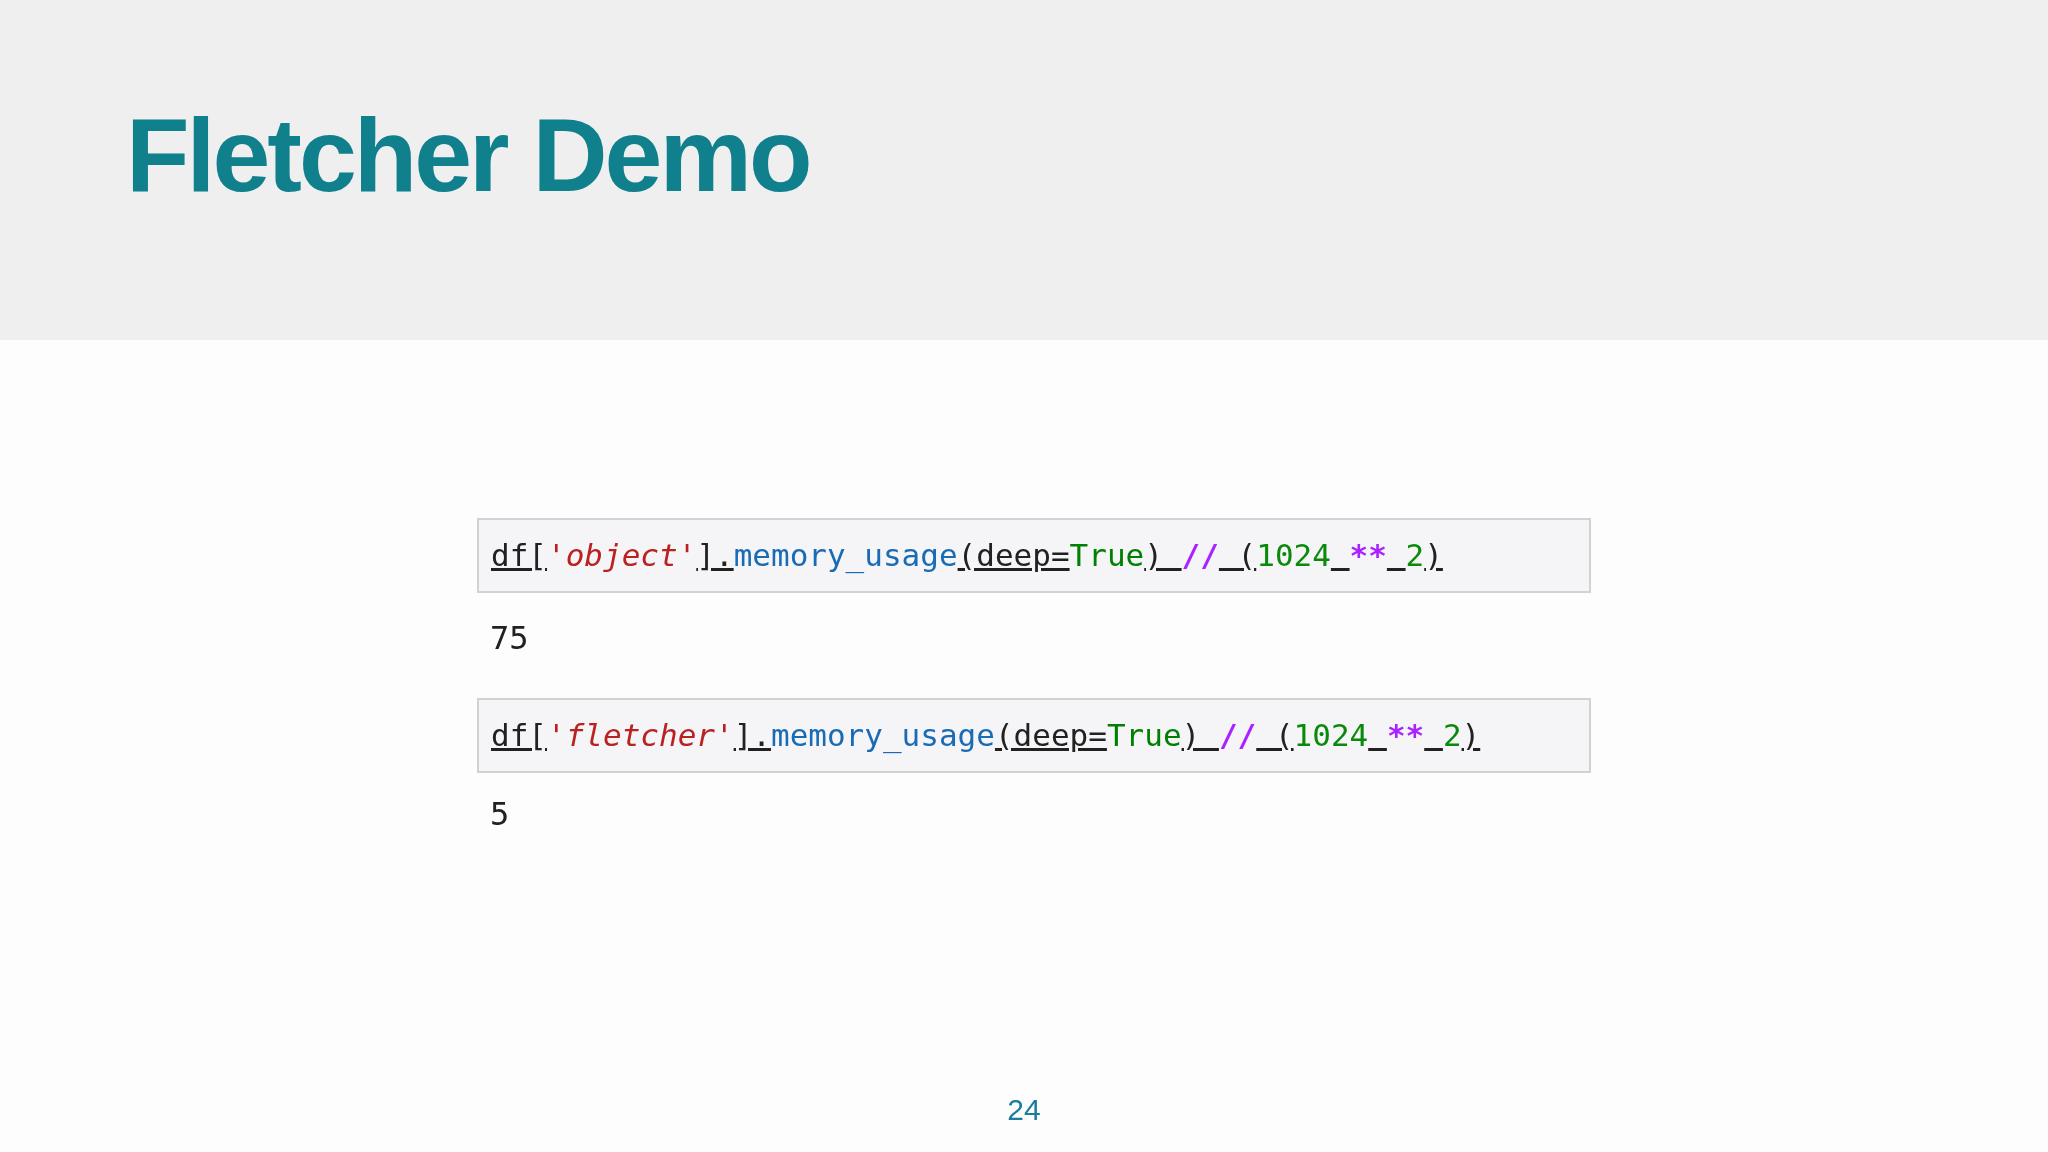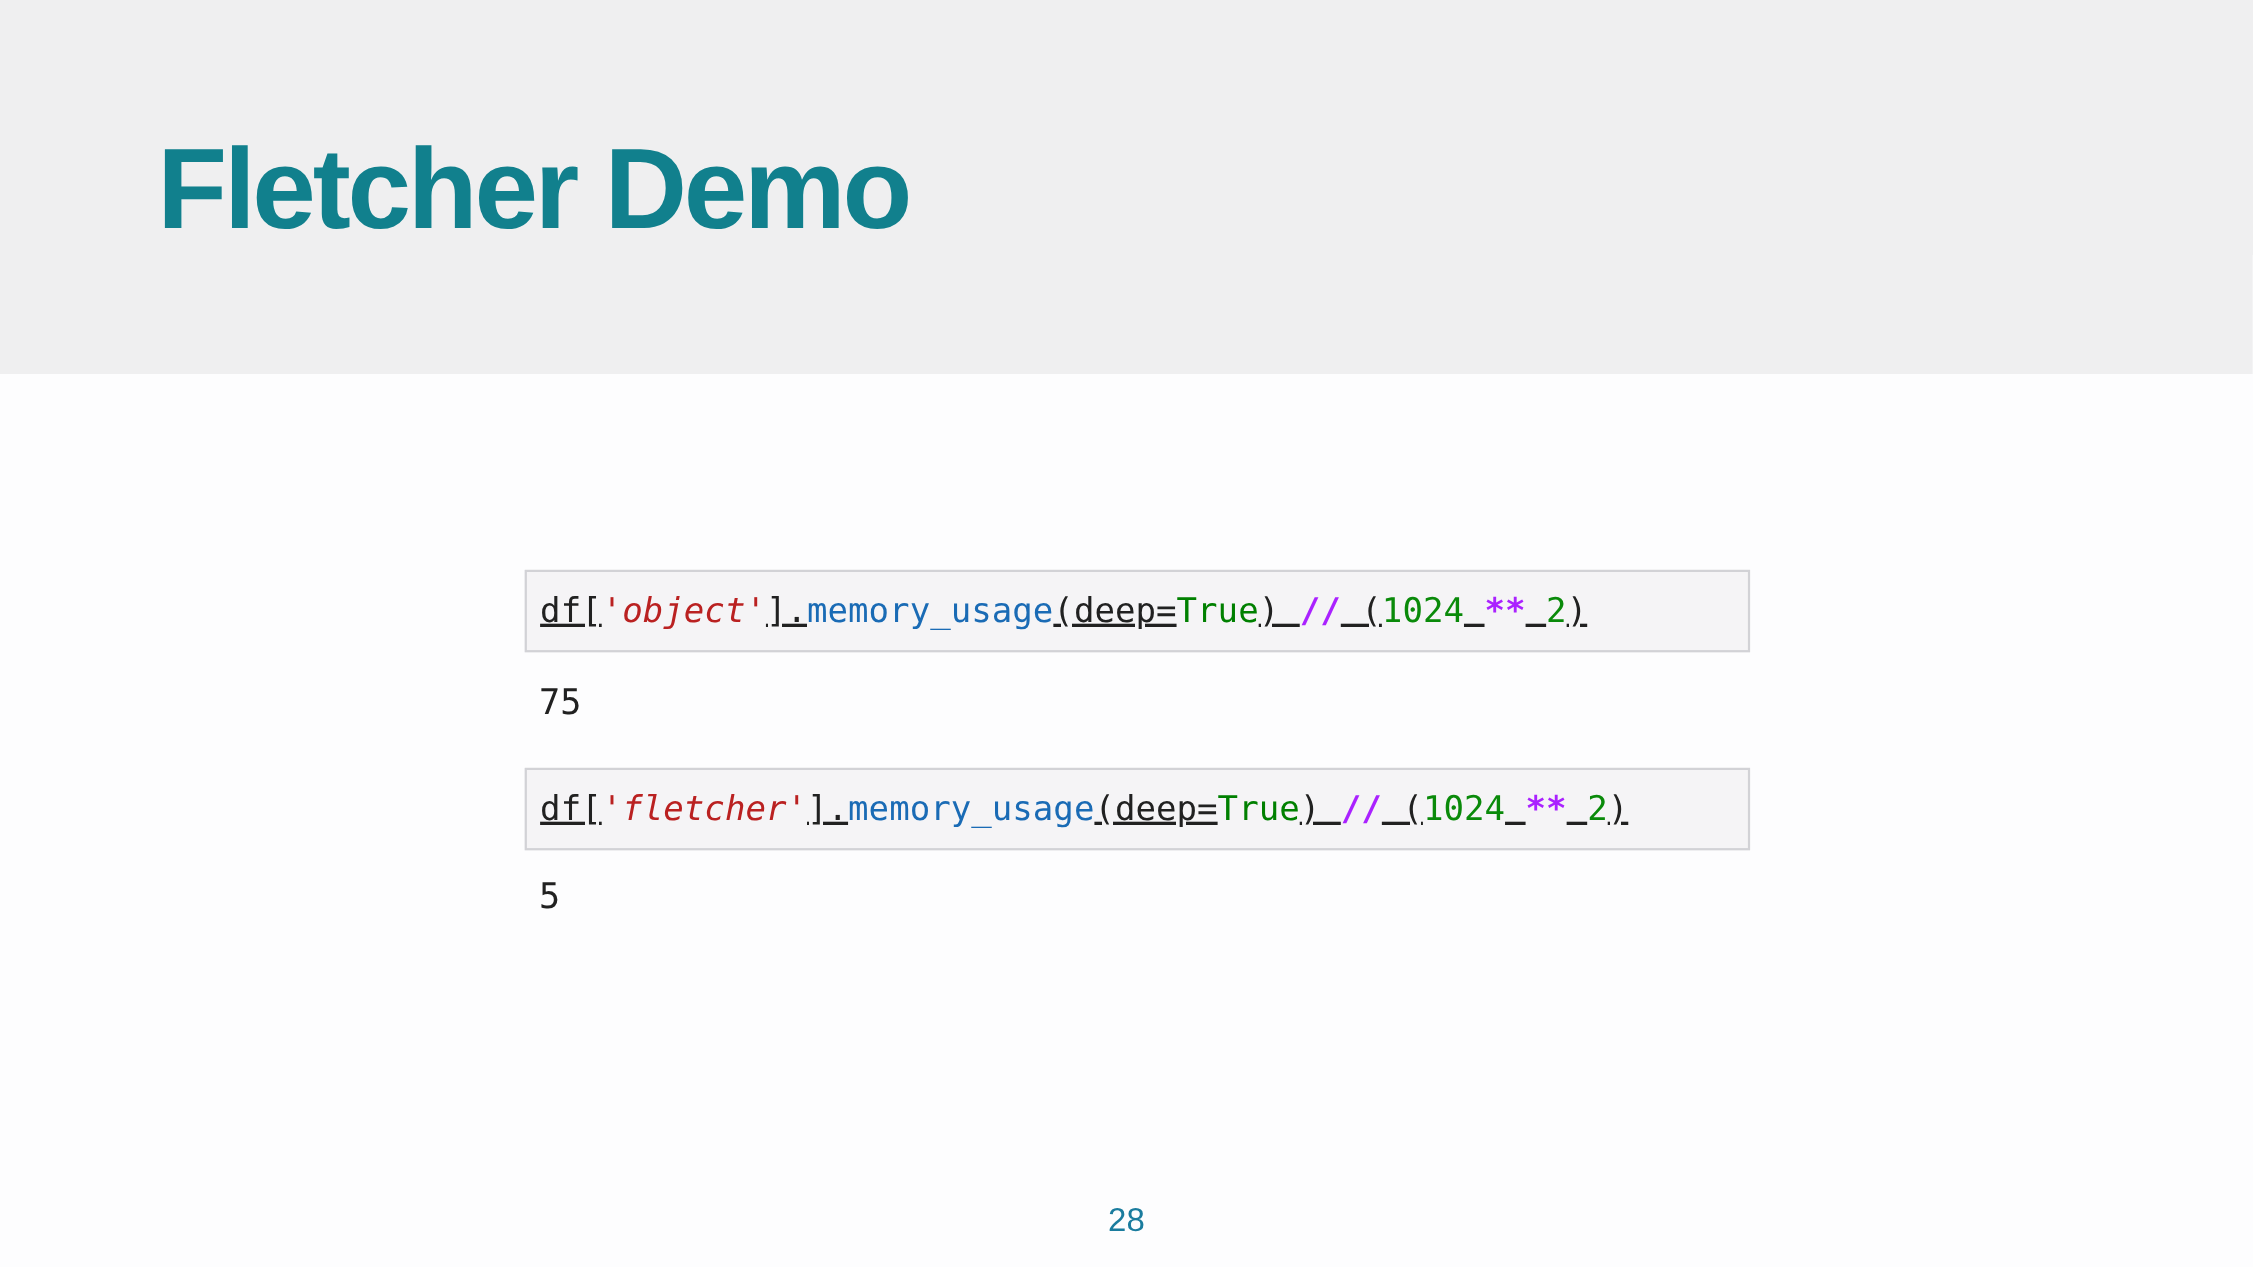--- a/index.html
+++ b/index.html
@@ -21,21 +21,21 @@
     position: absolute;
     top: 0; left: 0;
     width: 100%;
     height: 340px;
     background: var(--header-bg, #EFEFF0);
   }
   .title {
     position: absolute;
     left: 126px;
     top: 96px;
-    margin: 17px;
+    margin: 0;
     font-family: "Liberation Sans", sans-serif;
     font-weight: 700;
     font-size: 104px;
     letter-spacing: -3px;
     color: var(--accent-teal, #11808D);
     white-space: nowrap;
   }
   
   .code-cell {
     position: absolute;
@@ -107,16 +107,16 @@
 
     <div class="code-cell cell-2">
       <code class="code-line"><span class="tok-plain">df[</span><span class="tok-string">'fletcher'</span><span class="tok-plain">].</span><span class="tok-property">memory_usage</span><span class="tok-plain">(deep=</span><span class="tok-keyword">True</span><span class="tok-plain">) </span><span class="tok-operator">//</span><span class="tok-plain"> (</span><span class="tok-number">1024</span><span class="tok-plain"> </span><span class="tok-operator">**</span><span class="tok-plain"> </span><span class="tok-number">2</span><span class="tok-plain">)</span></code>
     </div>
 
     <div class="cell-output out-2">5</div>
 
   </main>
 
   <footer>
-    <div class="page-number">28</div>
+    <div class="page-number">24</div>
   </footer>
 
 </div>
 
 </body></html>

